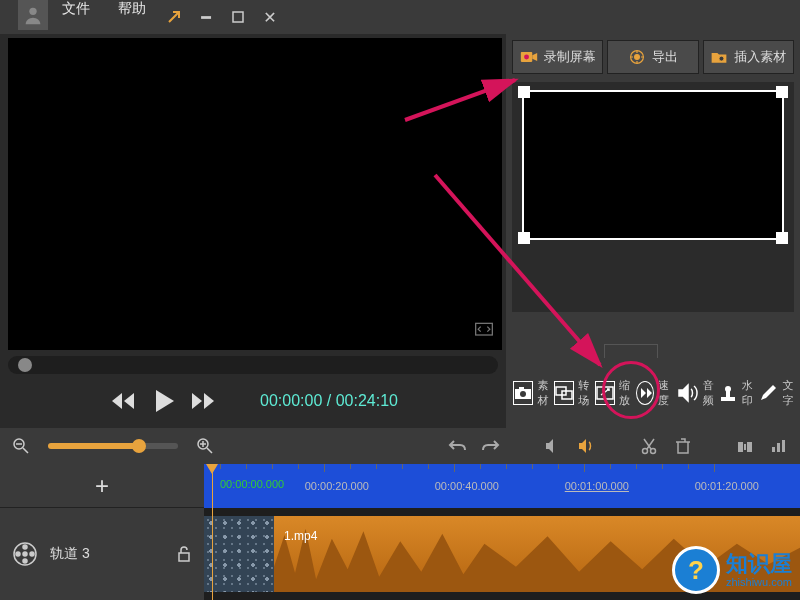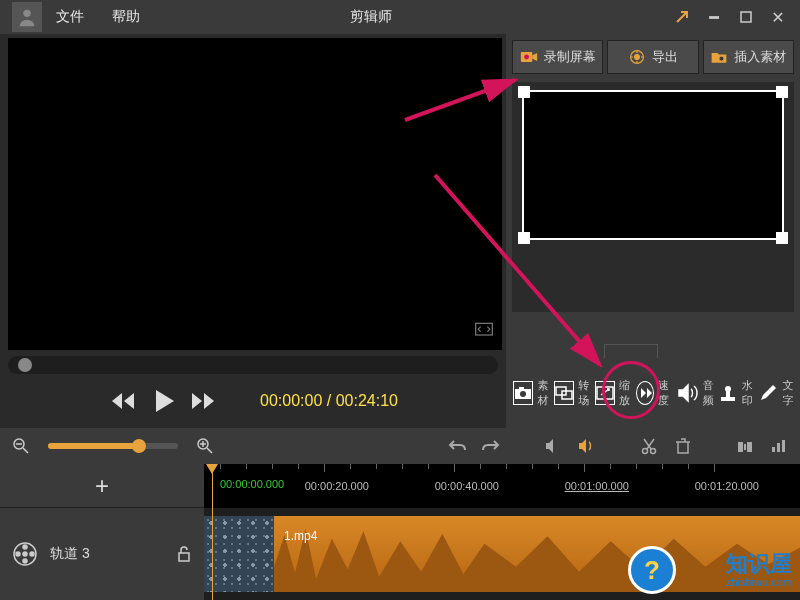--- a/index.html
+++ b/index.html
@@ -1,19 +1,19 @@
 <!DOCTYPE html>
 <html><head>
 <meta charset="utf-8">
 <style>
 * { box-sizing: border-box; margin: 0; padding: 0; font-family: "Microsoft YaHei", sans-serif; }
 body { background: #2a2a2a; width: 800px; height: 600px; overflow: hidden; position: relative; color: #ccc; font-size: 12px; }
 
 
-.titlebar { height: 34px; background: #3a3a3a; display: flex; align-items: center; padding: 0 8px; }
+.titlebar { height: 34px; background: #3a3a3a; display: flex; padding: 0 14px; }
 .avatar { width: 30px; height: 30px; background: #555; display: flex; align-items: center; justify-content: center; margin-left: 4px; }
 .avatar svg { width: 22px; height: 22px; fill: #888; }
 .menu-item { color: #e8e8e8; padding: 0 14px; cursor: pointer; font-size: 14px; }
 .app-title { flex: 1; text-align: center; color: #e8e8e8; font-size: 14px; margin-left: -80px; }
 .win-controls { display: flex; gap: 4px; align-items: center; }
 .win-btn { width: 28px; height: 28px; display: flex; align-items: center; justify-content: center; cursor: pointer; color: #ccc; font-size: 16px; }
 .win-btn.orange { color: #e8a33d; }
 
 
 .main { display: flex; height: 394px; }
@@ -24,21 +24,21 @@
 .preview { flex: 1; background: #000; margin: 4px 4px 0 8px; position: relative; }
 .fs-icon { position: absolute; right: 8px; bottom: 8px; color: #666; }
 
 
 .scrub { height: 18px; margin: 6px 8px 0 8px; background: #1e1e1e; border-radius: 9px; position: relative; }
 .scrub-dot { position: absolute; left: 10px; top: 2px; width: 14px; height: 14px; border-radius: 50%; background: #888; }
 
 
 .transport { height: 54px; display: flex; align-items: center; justify-content: center; gap: 12px; color: #ddd; }
 .tbtn { cursor: pointer; display: flex; align-items: center; justify-content: center; }
-.timecode { margin-left: 30px; font-size: 16px; color: #fde047; }
+.timecode { margin-left: 30px; font-size: 16px; color: #5eead4; }
 
 
 .right-top { height: 40px; display: flex; gap: 4px; padding: 6px 6px 0 6px; }
 .rt-btn { flex: 1; background: #4a4a4a; border: 1px solid #222; display: flex; align-items: center; justify-content: center; gap: 6px; color: #ddd; cursor: pointer; font-size: 13px; }
 .rt-btn svg { width: 18px; height: 16px; }
 
 
 .right-canvas { margin: 8px 6px 0 6px; height: 230px; background: #2b2b2b; position: relative; }
 .sel-rect { position: absolute; left: 10px; top: 8px; width: 262px; height: 150px; border: 2px solid #fff; background: #000; }
 .handle { position: absolute; width: 12px; height: 12px; background: #fff; }
@@ -60,57 +60,56 @@
 .mid-sep { flex: 1; }
 .mid-btn { width: 26px; height: 26px; display: flex; align-items: center; justify-content: center; cursor: pointer; color: #aaa; }
 .mid-btn.orange { color: #e8a33d; }
 
 
 .timeline { height: 136px; background: #2a2a2a; display: flex; }
 .tl-left { width: 204px; background: #3a3a3a; display: flex; flex-direction: column; }
 .tl-add { height: 44px; display: flex; align-items: center; justify-content: center; font-size: 24px; color: #ddd; cursor: pointer; border-bottom: 1px solid #222; }
 .tl-track { flex: 1; display: flex; align-items: center; gap: 12px; padding: 0 12px; color: #ddd; font-size: 14px; }
 .tl-right { flex: 1; display: flex; flex-direction: column; position: relative; }
-.ruler { height: 44px; background: #000000; position: relative; color: #bbb; font-size: 11px; }
+.ruler { height: 44px; background: #1d4ed8; position: relative; color: #bbb; font-size: 11px; }
 .ruler .marks { position: absolute; inset: 0; }
 .ruler .tick { position: absolute; top: 0; width: 1px; height: 8px; background: #666; }
 .ruler .label { position: absolute; top: 16px; transform: translateX(-30%); white-space: nowrap; }
 .playhead { position: absolute; left: 8px; top: 0; bottom: 0; width: 1px; background: #e8a33d; z-index: 2; }
 .playhead::before { content: ""; position: absolute; left: -6px; top: 0; width: 12px; height: 10px; background: #e8a33d; clip-path: polygon(0 0, 100% 0, 50% 100%); }
 .cur-time { position: absolute; left: 16px; top: 14px; color: #3c3; font-size: 11px; }
 .track-lane { flex: 1; background: #1e1e1e; position: relative; overflow: hidden; }
 .clip { position: absolute; left: 0; top: 8px; bottom: 8px; width: 596px; background: #cf7a1f; display: flex; align-items: center; }
 .clip-thumb { width: 70px; height: 100%; background: #345; background-image: radial-gradient(#89a 2px, transparent 2px), radial-gradient(#678 1px, transparent 1px); background-size: 14px 14px, 8px 8px; }
 .clip-wave { flex: 1; height: 100%; background: linear-gradient(#d98827, #b56510); position: relative; overflow: hidden; }
 .clip-wave svg { width: 100%; height: 100%; }
 .clip-name { position: absolute; left: 80px; top: 13px; color: #fff; font-size: 12px; }
 
 
 .arrow { position: absolute; pointer-events: none; z-index: 10; }
 
 
 .wm { position: absolute; right: 8px; bottom: 6px; display: flex; align-items: center; gap: 6px; z-index: 20; }
 .wm-badge { width: 48px; height: 48px; background: #1b7fd4; border-radius: 50%; display: flex; align-items: center; justify-content: center; font-size: 26px; color: #ffd24a; font-weight: bold; border: 3px solid #fff; }
-.wm-text { display: flex; flex-direction: column; line-height: 1.1; margin-left: 44px; }
+.wm-text { display: flex; flex-direction: column; line-height: 1.1; }
 .wm-text .t1 { font-size: 22px; color: #1b7fd4; font-weight: bold; }
 .wm-text .t2 { font-size: 11px; color: #1b7fd4; }
 </style>
 </head>
 <body>
 
 <div class="titlebar">
   <div class="avatar">
     <svg viewBox="0 0 24 24">
         <circle cx="12" cy="8" r="4"></circle>
         <path d="M4 22c0-4 4-7 8-7s8 3 8 7z"></path>
       </svg>
   </div>
   <div class="menu-item">文件</div>
   <div class="menu-item">帮助</div>
-  <div class="app-title">剪辑师</div>
   <div class="win-controls">
     <div class="win-btn orange">
       <svg width="16" height="16" viewBox="0 0 16 16" fill="none" stroke="#e8a33d" stroke-width="2">
           <path d="M3 13 L13 3 M7 3 H13 V9"></path>
         </svg>
     </div>
     <div class="win-btn">━</div>
     <div class="win-btn">
       <svg width="12" height="12" viewBox="0 0 12 12" fill="none" stroke="#ccc" stroke-width="1.5">
           <rect x="1" y="1" width="10" height="10"></rect>

